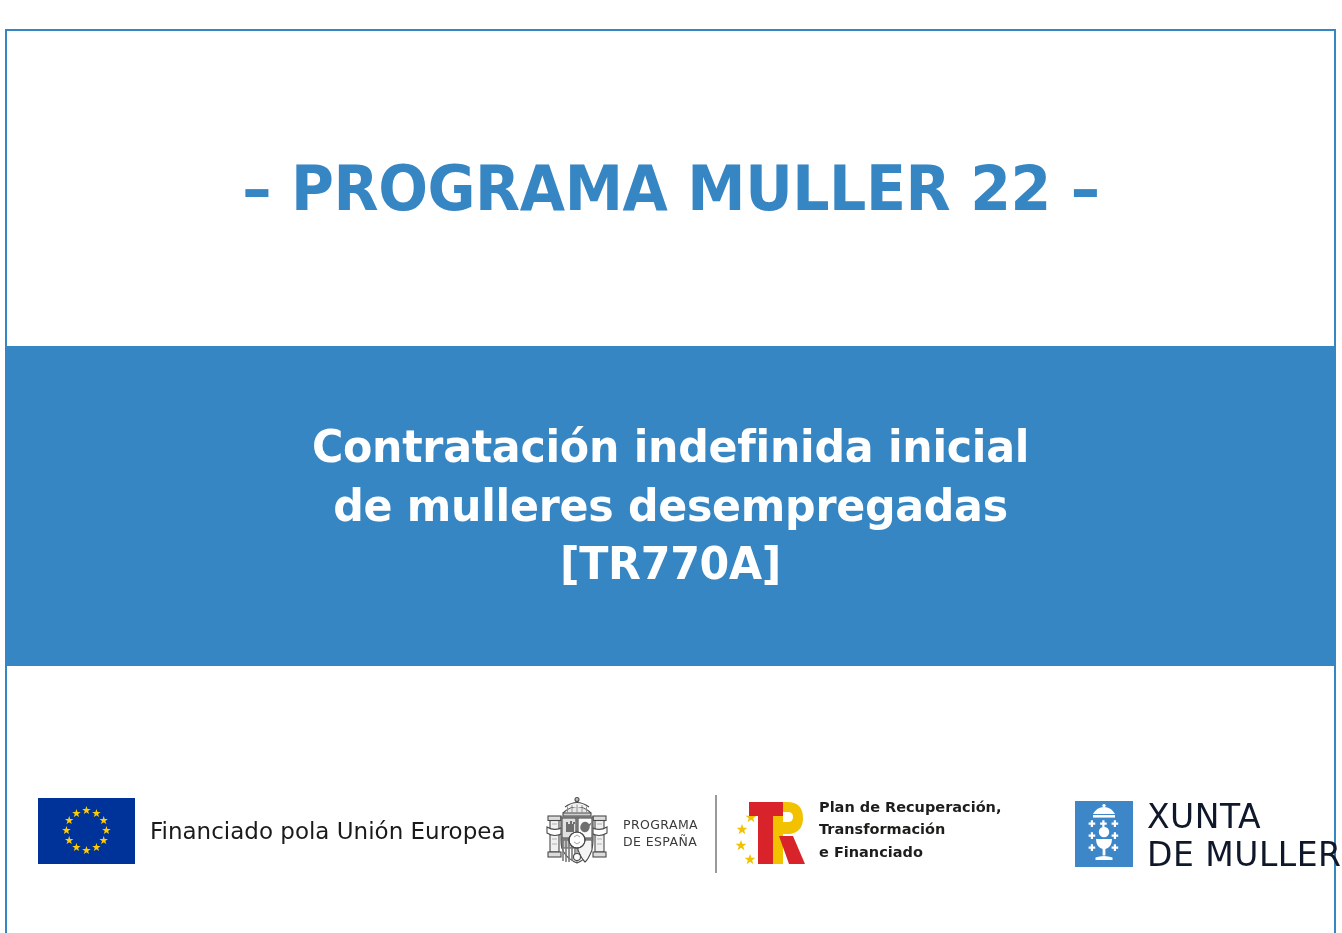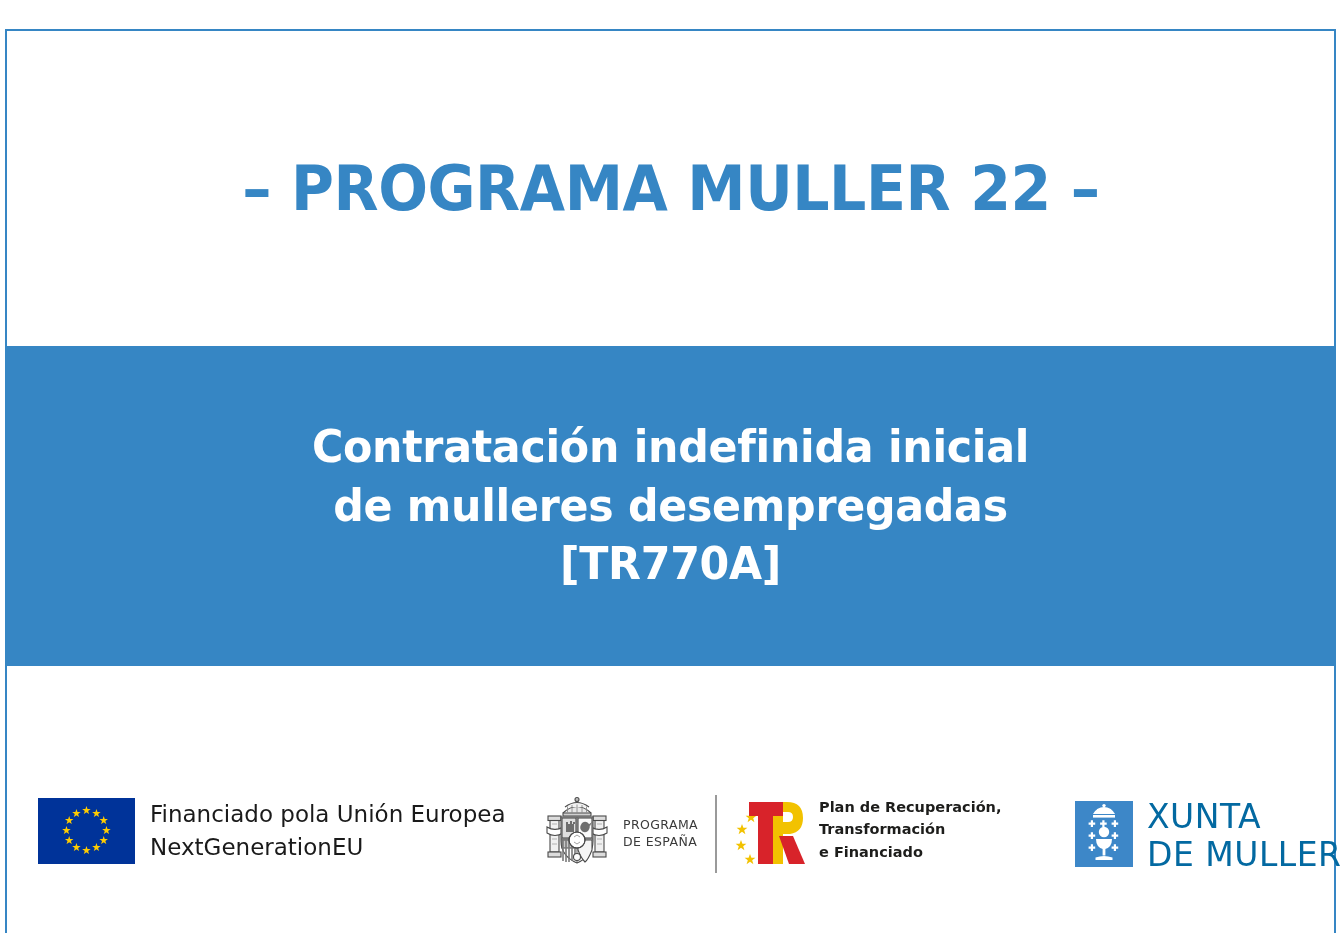--- a/index.html
+++ b/index.html
@@ -194,21 +194,21 @@
     width: 58px;
     height: 66px;
     background: #3D87C8;
     flex: 0 0 auto;
   }
   .xunta-text {
     font-family: "DejaVu Sans", sans-serif;
     font-weight: 400;
     font-size: 33px;
     line-height: 1.16;
-    color: #0369a1;
+    color: #0f172a;
     letter-spacing: 0.5px;
     white-space: nowrap;
   }
 </style>
 </head>
 <body>
 
 <div id="poster">
 
   <div class="frame"></div>
@@ -238,21 +238,20 @@
             <span class="eu-star" style="left: 58.5px; top: 50.3205px; color: rgb(255, 204, 0);"></span>
             <span class="eu-star" style="left: 48.5px; top: 53px; color: rgb(255, 204, 0);"></span>
             <span class="eu-star" style="left: 38.5px; top: 50.3205px; color: rgb(255, 204, 0);"></span>
             <span class="eu-star" style="left: 31.1795px; top: 43px; color: rgb(255, 204, 0);"></span>
             <span class="eu-star" style="left: 28.5px; top: 33px; color: rgb(255, 204, 0);"></span>
             <span class="eu-star" style="left: 31.1795px; top: 23px; color: rgb(255, 204, 0);"></span>
             <span class="eu-star" style="left: 38.5px; top: 15.6795px; color: rgb(255, 204, 0);"></span>
           </div>
         <div class="eu-text">
           <div>Financiado pola Unión Europea</div>
-          <div>NextGenerationEU</div>
         </div>
       </div>
 
       <div class="gob-block">
         <span>
           <svg width="72" height="74" viewBox="0 0 72 74" aria-hidden="true">
             <g fill="none" stroke="#4a4a4a" stroke-width="1.1">
 
               <path d="M22 19 q14 -13 28 0" fill="#e8e8e8"></path>
               <path d="M22 19 h28 v3 h-28 z" fill="#d0d0d0"></path>

